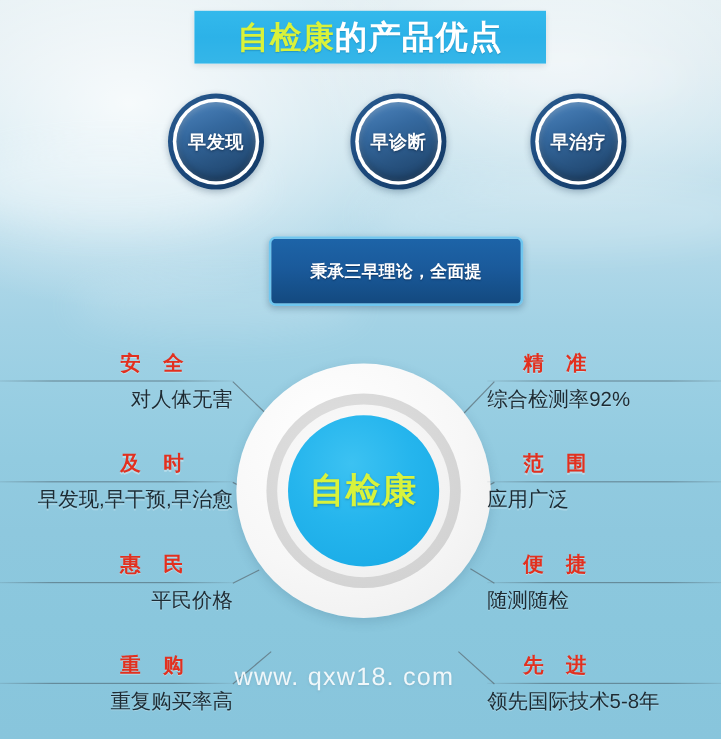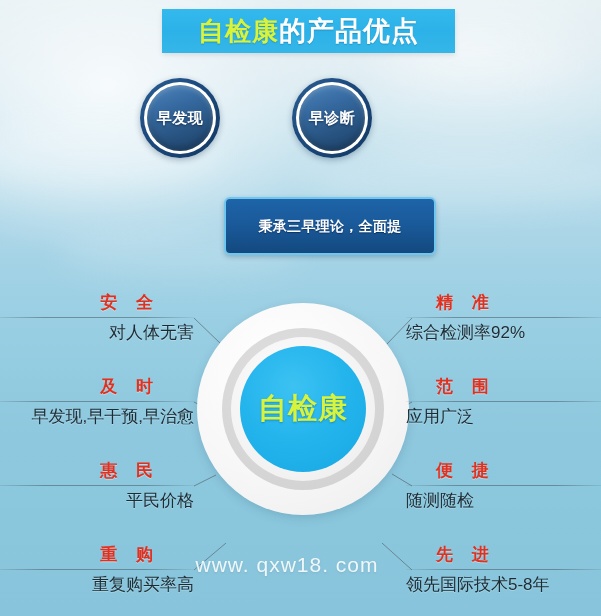--- a/index.html
+++ b/index.html
@@ -275,20 +275,23 @@
     <span class="t-hl">自检康</span>
       <span class="t-rest">的产品优点</span>
   </div>
 
   <div class="pill" id="pill-1">
     <span class="pill-label">早诊断</span>
   </div>
   <div class="pill" id="pill-0">
     <span class="pill-label">早发现</span>
   </div>
+  <div class="pill" id="pill-2">
+    <span class="pill-label">早治疗</span>
+  </div>
 
   <div id="slogan-box">
     <div class="sl-line">秉承三早理论，全面提</div>
   </div>
 
   <svg id="connectors" viewBox="0 0 601 616">
     <g stroke="#5d7079" stroke-width="1" fill="none" opacity="0.75">
 
       <path d="M194,318 L222,345"></path>
       <path d="M194,402 L214,412"></path>

